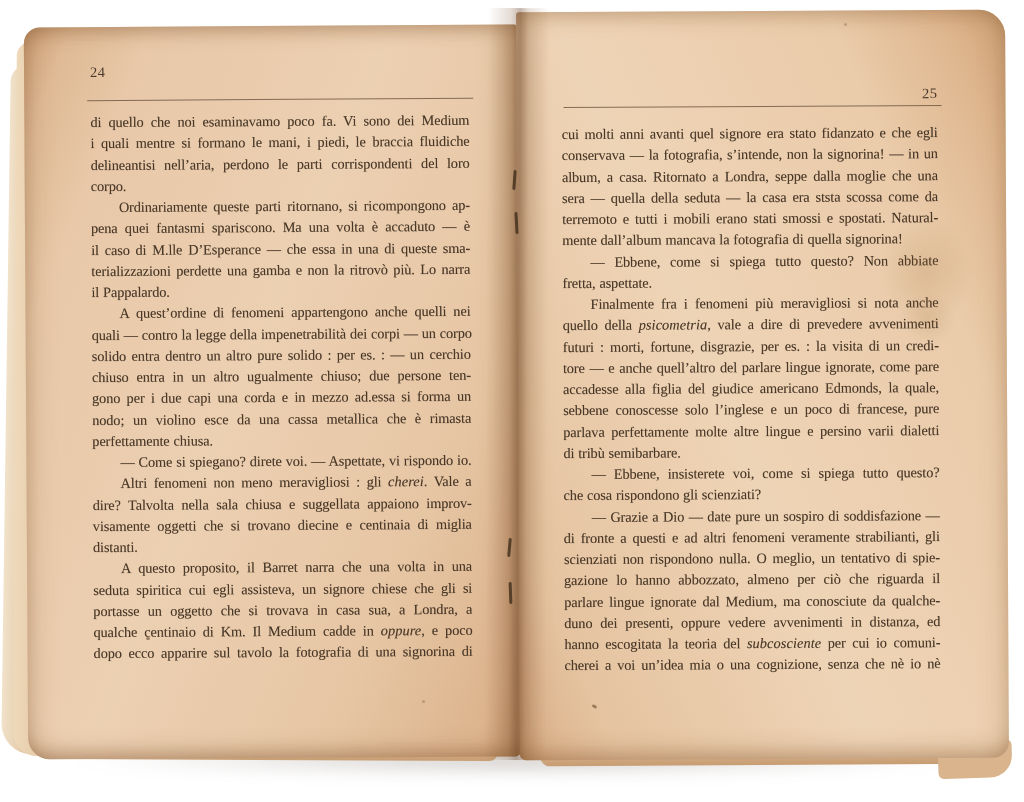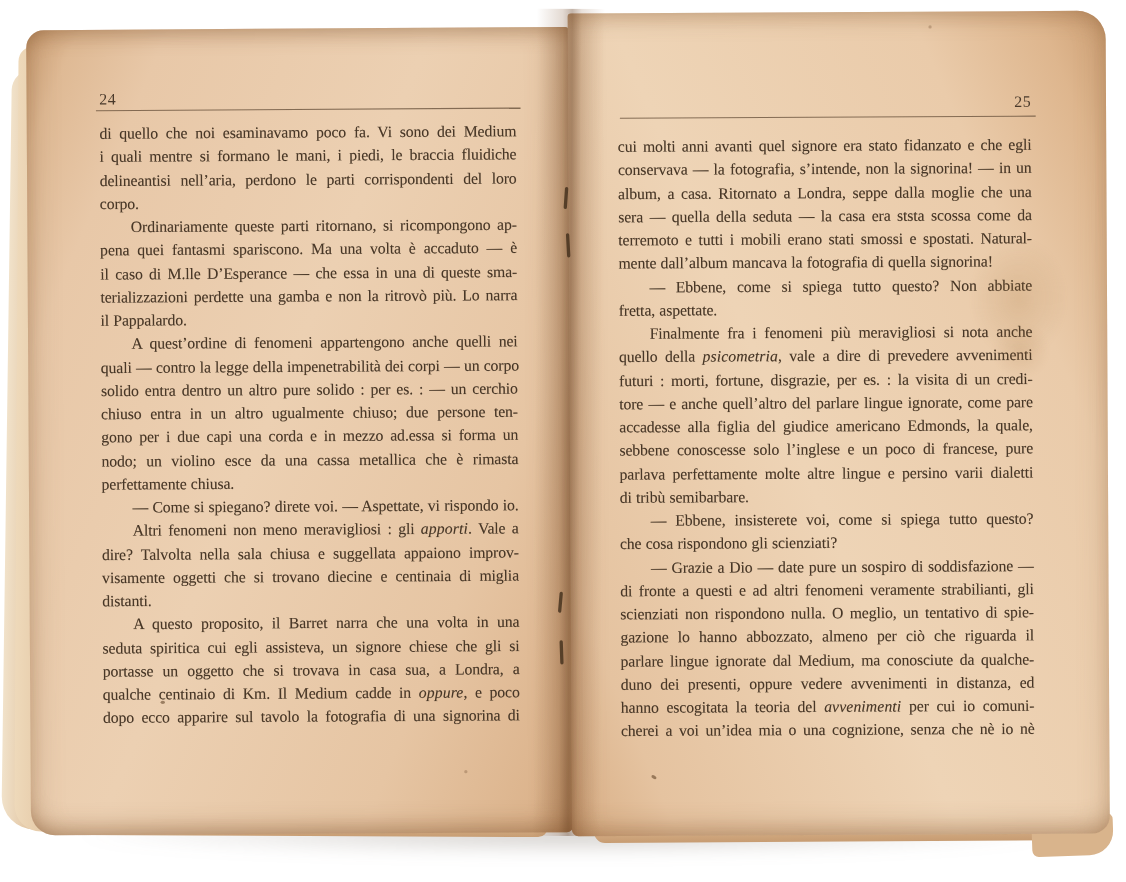--- a/index.html
+++ b/index.html
@@ -61,21 +61,21 @@
   .stain2{position:absolute;left:900px;top:292px;width:56px;height:54px;border-radius:50%;
     background:radial-gradient(ellipse,rgba(160,110,58,.16),rgba(160,110,58,0) 65%);filter:blur(2px);}
   .speck{position:absolute;border-radius:50%;background:rgba(90,60,32,.55);}
   .sp1{left:146px;top:637px;width:4px;height:3px;}
   .sp2{left:592px;top:705px;width:5px;height:3px;transform:rotate(30deg);}
   .sp3{left:844px;top:23px;width:3px;height:3px;opacity:.5;}
   .sp4{left:422px;top:700px;width:3px;height:3px;opacity:.5;}
 
   
   .pgnum{position:absolute;font-size:14.5px;color:#4a3a2b;letter-spacing:.5px;}
-  .pgnum-left{left:66px;top:56px;}
+  .pgnum-left{left:66px;top:37px;}
   .pgnum-right{left:45px;top:75px;width:376px;text-align:right;}
   .rule{position:absolute;height:1.4px;background:#6c5540;opacity:.82;}
   .rule-left{left:63px;top:73px;width:386px;}
   .rule-right{left:47px;top:95px;width:378px;}
 
   
   .col{position:absolute;color:#483727;font-size:14.3px;
     text-shadow:.2px .2px 0 rgba(72,56,39,.35);}
   .col-left{left:66px;top:85px;width:379px;}
   .col-right{left:45px;top:112px;width:376px;}
@@ -112,21 +112,21 @@
         <div class="tline">terializzazioni perdette una gamba e non la ritrovò più. Lo narra</div>
         <div class="tline endline">il Pappalardo.</div>
         <div class="tline indent">A quest’ordine di fenomeni appartengono anche quelli nei</div>
         <div class="tline">quali — contro la legge della impenetrabilità dei corpi — un corpo</div>
         <div class="tline">solido entra dentro un altro pure solido : per es. : — un cerchio</div>
         <div class="tline">chiuso entra in un altro ugualmente chiuso; due persone ten-</div>
         <div class="tline">gono per i due capi una corda e in mezzo ad.essa si forma un</div>
         <div class="tline">nodo; un violino esce da una cassa metallica che è rimasta</div>
         <div class="tline endline">perfettamente chiusa.</div>
         <div class="tline indent">— Come si spiegano? direte voi. — Aspettate, vi rispondo io.</div>
-        <div class="tline indent">Altri fenomeni non meno meravigliosi : gli <i>apporti</i>. Vale a</div>
+        <div class="tline indent">Altri fenomeni non meno meravigliosi : gli <i>cherei</i>. Vale a</div>
         <div class="tline">dire? Talvolta nella sala chiusa e suggellata appaiono improv-</div>
         <div class="tline">visamente oggetti che si trovano diecine e centinaia di miglia</div>
         <div class="tline endline">distanti.</div>
         <div class="tline indent">A questo proposito, il Barret narra che una volta in una</div>
         <div class="tline">seduta spiritica cui egli assisteva, un signore chiese che gli si</div>
         <div class="tline">portasse un oggetto che si trovava in casa sua, a Londra, a</div>
         <div class="tline">qualche centinaio di Km. Il Medium cadde in <i>oppure</i>, e poco</div>
         <div class="tline">dopo ecco apparire sul tavolo la fotografia di una signorina di</div>
       </div>
   </div>
@@ -152,21 +152,21 @@
         <div class="tline">parlava perfettamente molte altre lingue e persino varii dialetti</div>
         <div class="tline endline">di tribù semibarbare.</div>
         <div class="tline indent">— Ebbene, insisterete voi, come si spiega tutto questo?</div>
         <div class="tline endline">che cosa rispondono gli scienziati?</div>
         <div class="tline indent">— Grazie a Dio — date pure un sospiro di soddisfazione —</div>
         <div class="tline">di fronte a questi e ad altri fenomeni veramente strabilianti, gli</div>
         <div class="tline">scienziati non rispondono nulla. O meglio, un tentativo di spie-</div>
         <div class="tline">gazione lo hanno abbozzato, almeno per ciò che riguarda il</div>
         <div class="tline">parlare lingue ignorate dal Medium, ma conosciute da qualche-</div>
         <div class="tline">duno dei presenti, oppure vedere avvenimenti in distanza, ed</div>
-        <div class="tline">hanno escogitata la teoria del <i>avvenimenti</i> per cui io comuni-</div>
+        <div class="tline">hanno escogitata la teoria del <i>subcosciente</i> per cui io comuni-</div>
         <div class="tline">cherei a voi un’idea mia o una cognizione, senza che nè io nè</div>
       </div>
   </div>
 
   <div class="gutter"></div>
   <div class="stitch s1"></div>
   <div class="stitch s2"></div>
   <div class="stitch s3"></div>
   <div class="stitch s4"></div>
 

